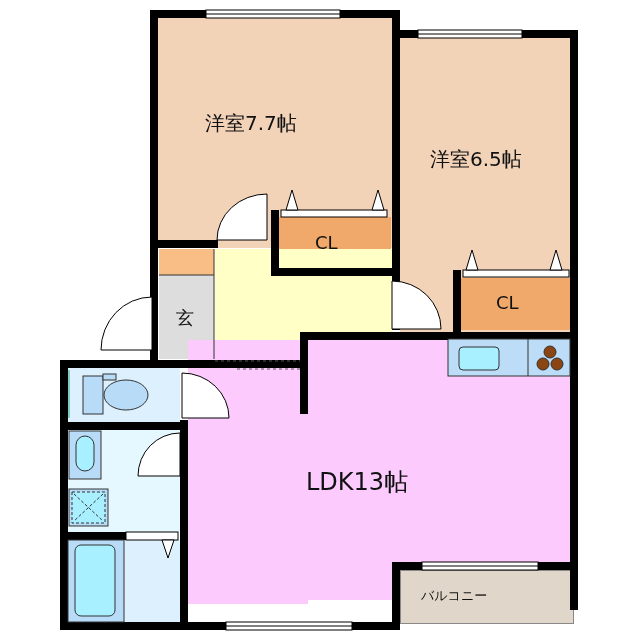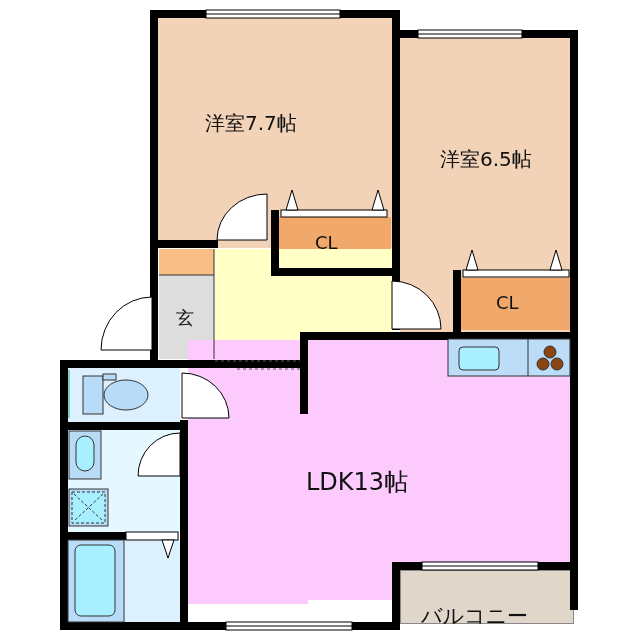--- a/index.html
+++ b/index.html
@@ -111,18 +111,18 @@
     <circle cx="550" cy="352" r="6"></circle>
     <circle cx="543" cy="364" r="6"></circle>
     <circle cx="557" cy="364" r="6"></circle>
   </g>
 
   <line x1="214" y1="249" x2="214" y2="359" stroke="#333" stroke-width="1"></line>
   <line x1="159" y1="275" x2="214" y2="275" stroke="#333" stroke-width="1"></line>
 </svg>
 
 <div class="lbl" style="left:205px;top:110px;font-size:20px;">洋室7.7帖</div>
-<div class="lbl" style="left:440px;top:146px;font-size:20px;">洋室6.5帖</div>
+<div class="lbl" style="left:430px;top:146px;font-size:20px;">洋室6.5帖</div>
 <div class="lbl" style="left:315px;top:232px;font-size:18px;">CL</div>
 <div class="lbl" style="left:496px;top:292px;font-size:18px;">CL</div>
 <div class="lbl" style="left:176px;top:306px;font-size:18px;">玄</div>
 <div class="lbl" style="left:306px;top:466px;font-size:24px;">LDK13帖</div>
-<div class="lbl" style="left:421px;top:602px;font-size:21px;">バルコニー</div>
+<div class="lbl" style="left:421px;top:587px;font-size:13px;">バルコニー</div>
 
 </body></html>

